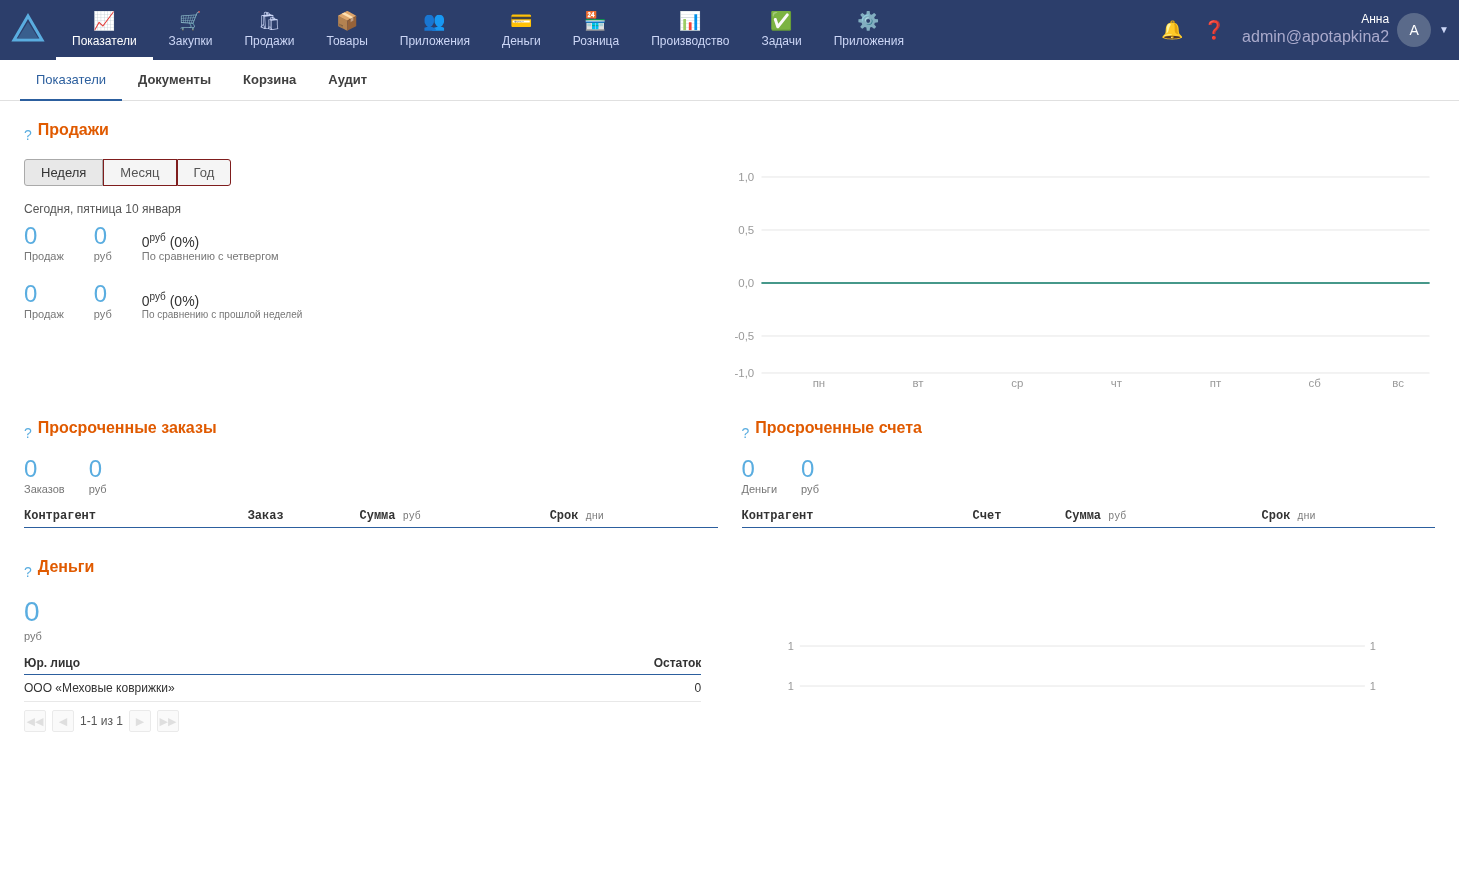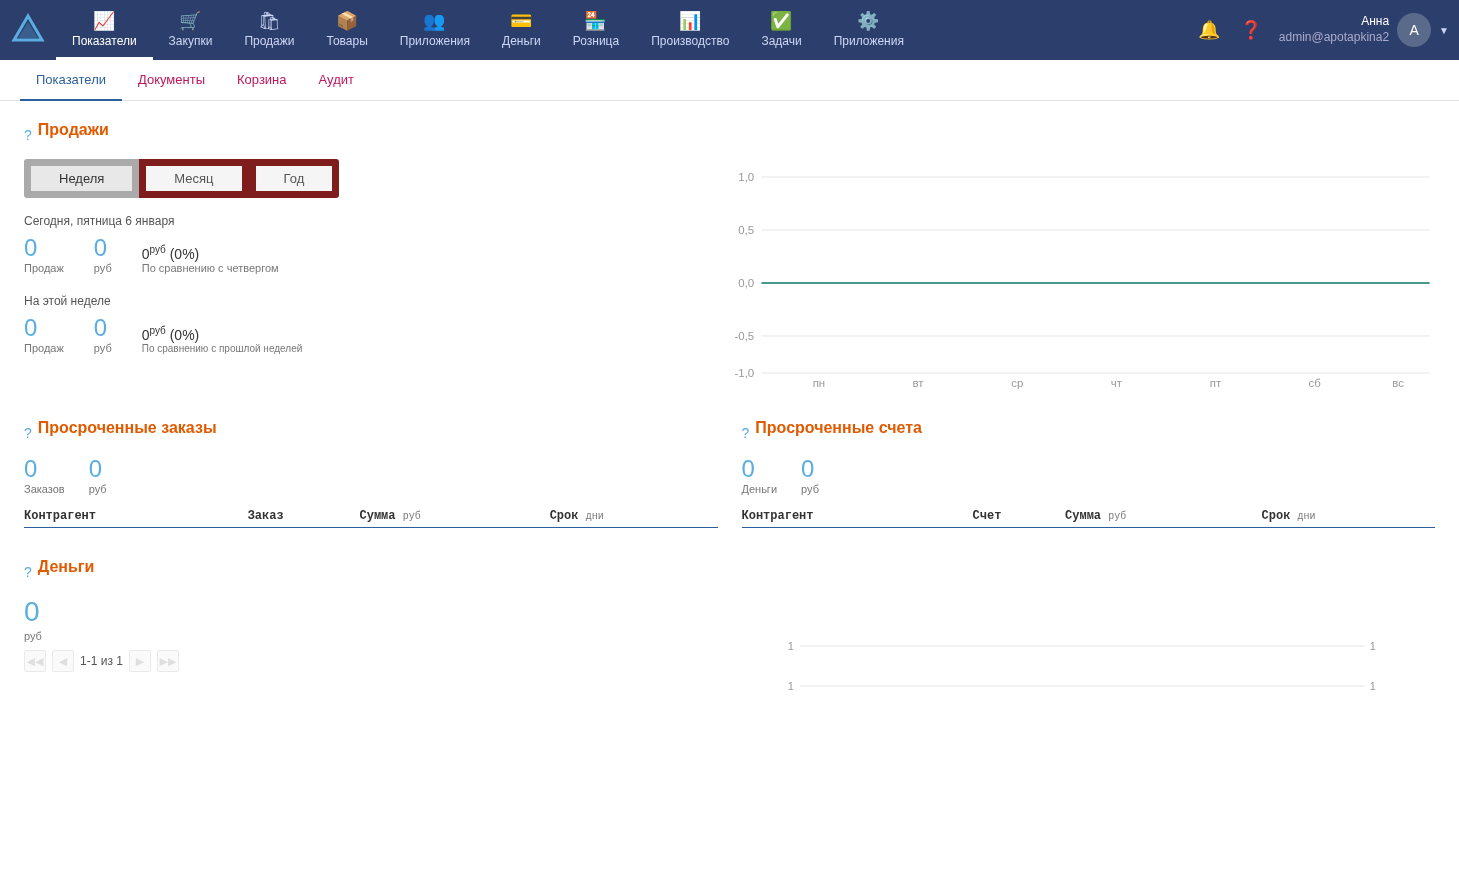--- a/index.html
+++ b/index.html
@@ -73,24 +73,25 @@
     
     .sub-nav {
       display: flex;
       border-bottom: 1px solid #e0e0e0;
       padding: 0 20px;
       background: #fff;
     }
     .sub-nav-item {
       padding: 12px 16px;
       cursor: pointer;
-      color: #be185d;
+      color: #404040;
       font-size: 13px;
       border-bottom: 2px solid transparent;
       margin-bottom: -1px;
+      font-weight: bold;
     }
     .sub-nav-item.active {
       color: #2c5f9e;
       border-bottom: 2px solid #2c5f9e;
       font-weight: 500;
     }
 
     
     .main-content {
       padding: 20px 24px;
@@ -126,22 +127,22 @@
     .sales-left { flex: 0 0 48%; }
     .sales-right { flex: 1; }
 
     
     .period-buttons {
       display: flex;
       gap: 0;
       margin-bottom: 16px;
     }
     .period-btn {
-      padding: 5px 28px;
-      border: 7px solid #7f1d1d;
+      padding: 5px 16px;
+      border: 1px solid #7f1d1d;
       background: #f5f5f5;
       cursor: pointer;
       font-size: 13px;
       color: #555;
     }
     .period-btn:first-child { border-radius: 3px 0 0 3px; }
     .period-btn:last-child { border-radius: 0 3px 3px 0; }
     .period-btn.active {
       background: #e8e8e8;
       border-color: #aaa;
@@ -308,21 +309,21 @@
         <span class="nav-item-icon">⚙️</span>
         <span>Приложения</span>
       </div>
     </div>
   <div class="nav-right">
     <button class="nav-icon-btn">🔔</button>
     <button class="nav-icon-btn">❓</button>
     <div class="nav-user">
       <div class="nav-user-info">
         <div>Анна</div>
-        <div style="font-size:12px;color:#aac;">admin@apotapkina2</div>
+        <div style="font-size:16px;color:#aac;">admin@apotapkina2</div>
       </div>
       <div class="nav-avatar">А</div>
       <span style="color:#ccd6f6;font-size:10px;">▼</span>
     </div>
   </div>
 </nav>
 
 <div class="sub-nav" id="sub-nav">
     <div class="sub-nav-item active">Показатели</div>
     <div class="sub-nav-item">Документы</div>
@@ -340,39 +341,38 @@
   <div class="sales-section">
     <div class="sales-left">
 
       <div class="period-buttons" id="period-buttons">
           <button class="period-btn active">Неделя</button>
           <button class="period-btn">Месяц</button>
           <button class="period-btn">Год</button>
         </div>
 
       <div class="stats-group">
-        <div class="stats-subtitle">Сегодня, пятница 6 января</div>
+        <div class="stats-subtitle">Сегодня, пятница 10 января</div>
         <div class="stats-row">
           <div class="stat-item">
             <span class="stat-value">0</span>
             <span class="stat-label">Продаж</span>
           </div>
           <div class="stat-item">
             <span class="stat-value">0</span>
             <span class="stat-label">руб</span>
           </div>
           <div class="stat-comparison">
             <span class="val">0<sup>руб</sup> (0%)</span>
             <span style="font-size:11px;color:#777;">По сравнению с четвергом</span>
           </div>
         </div>
       </div>
 
       <div class="stats-group">
-        <div class="stats-subtitle">На этой неделе</div>
         <div class="stats-row">
           <div class="stat-item">
             <span class="stat-value">0</span>
             <span class="stat-label">Продаж</span>
           </div>
           <div class="stat-item">
             <span class="stat-value">0</span>
             <span class="stat-label">руб</span>
           </div>
           <div class="stat-comparison">
@@ -480,20 +480,34 @@
     <div class="section-header">
       <span class="section-help">?</span>
       <span class="section-title">Деньги</span>
     </div>
     <div class="money-grid">
       <div class="money-left">
         <div style="display:flex;align-items:baseline;gap:4px;">
           <span class="money-total">0</span>
         </div>
         <div class="money-label">руб</div>
+        <table class="money-table">
+          <thead>
+            <tr>
+              <th>Юр. лицо</th>
+              <th class="right">Остаток</th>
+            </tr>
+          </thead>
+          <tbody id="money-table-body">
+              <tr>
+                <td>ООО «Меховые коврижки»</td>
+                <td class="right">0</td>
+              </tr>
+            </tbody>
+        </table>
         <div class="pagination">
           <button class="page-btn" disabled="">◀◀</button>
           <button class="page-btn" disabled="">◀</button>
           <span>1-1 из 1</span>
           <button class="page-btn" disabled="">▶</button>
           <button class="page-btn" disabled="">▶▶</button>
         </div>
       </div>
       <div class="money-right">
         

